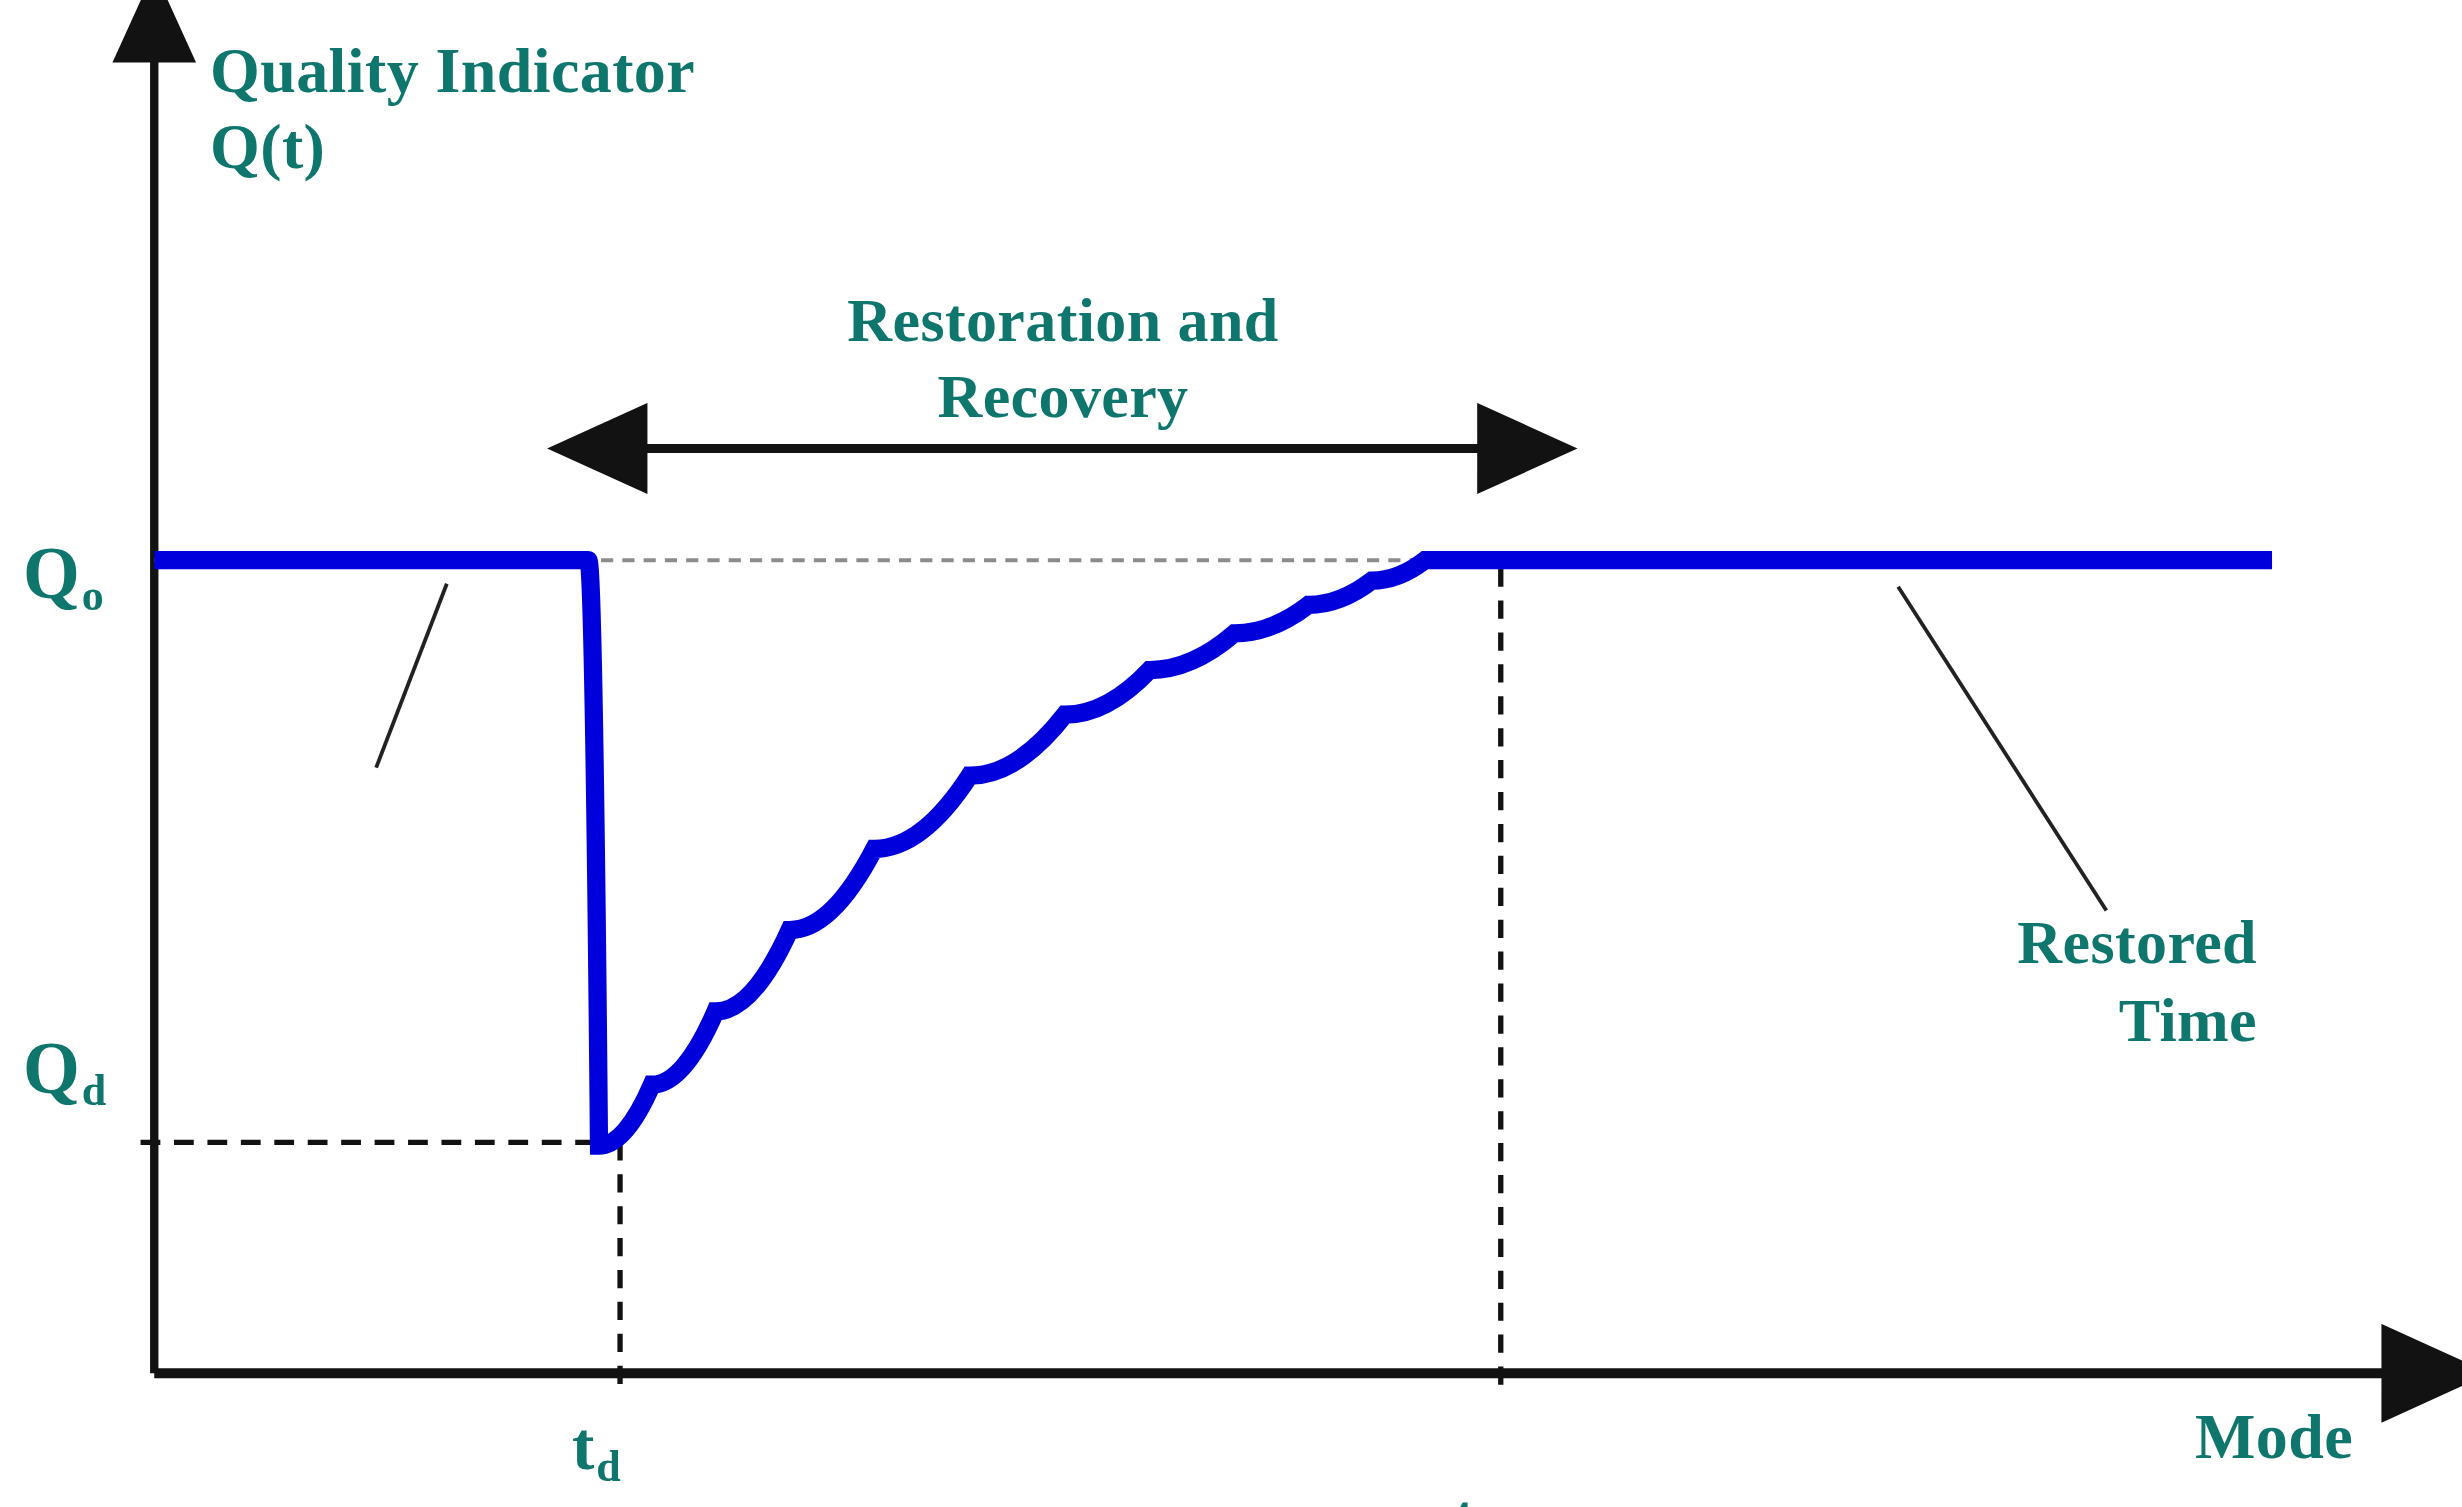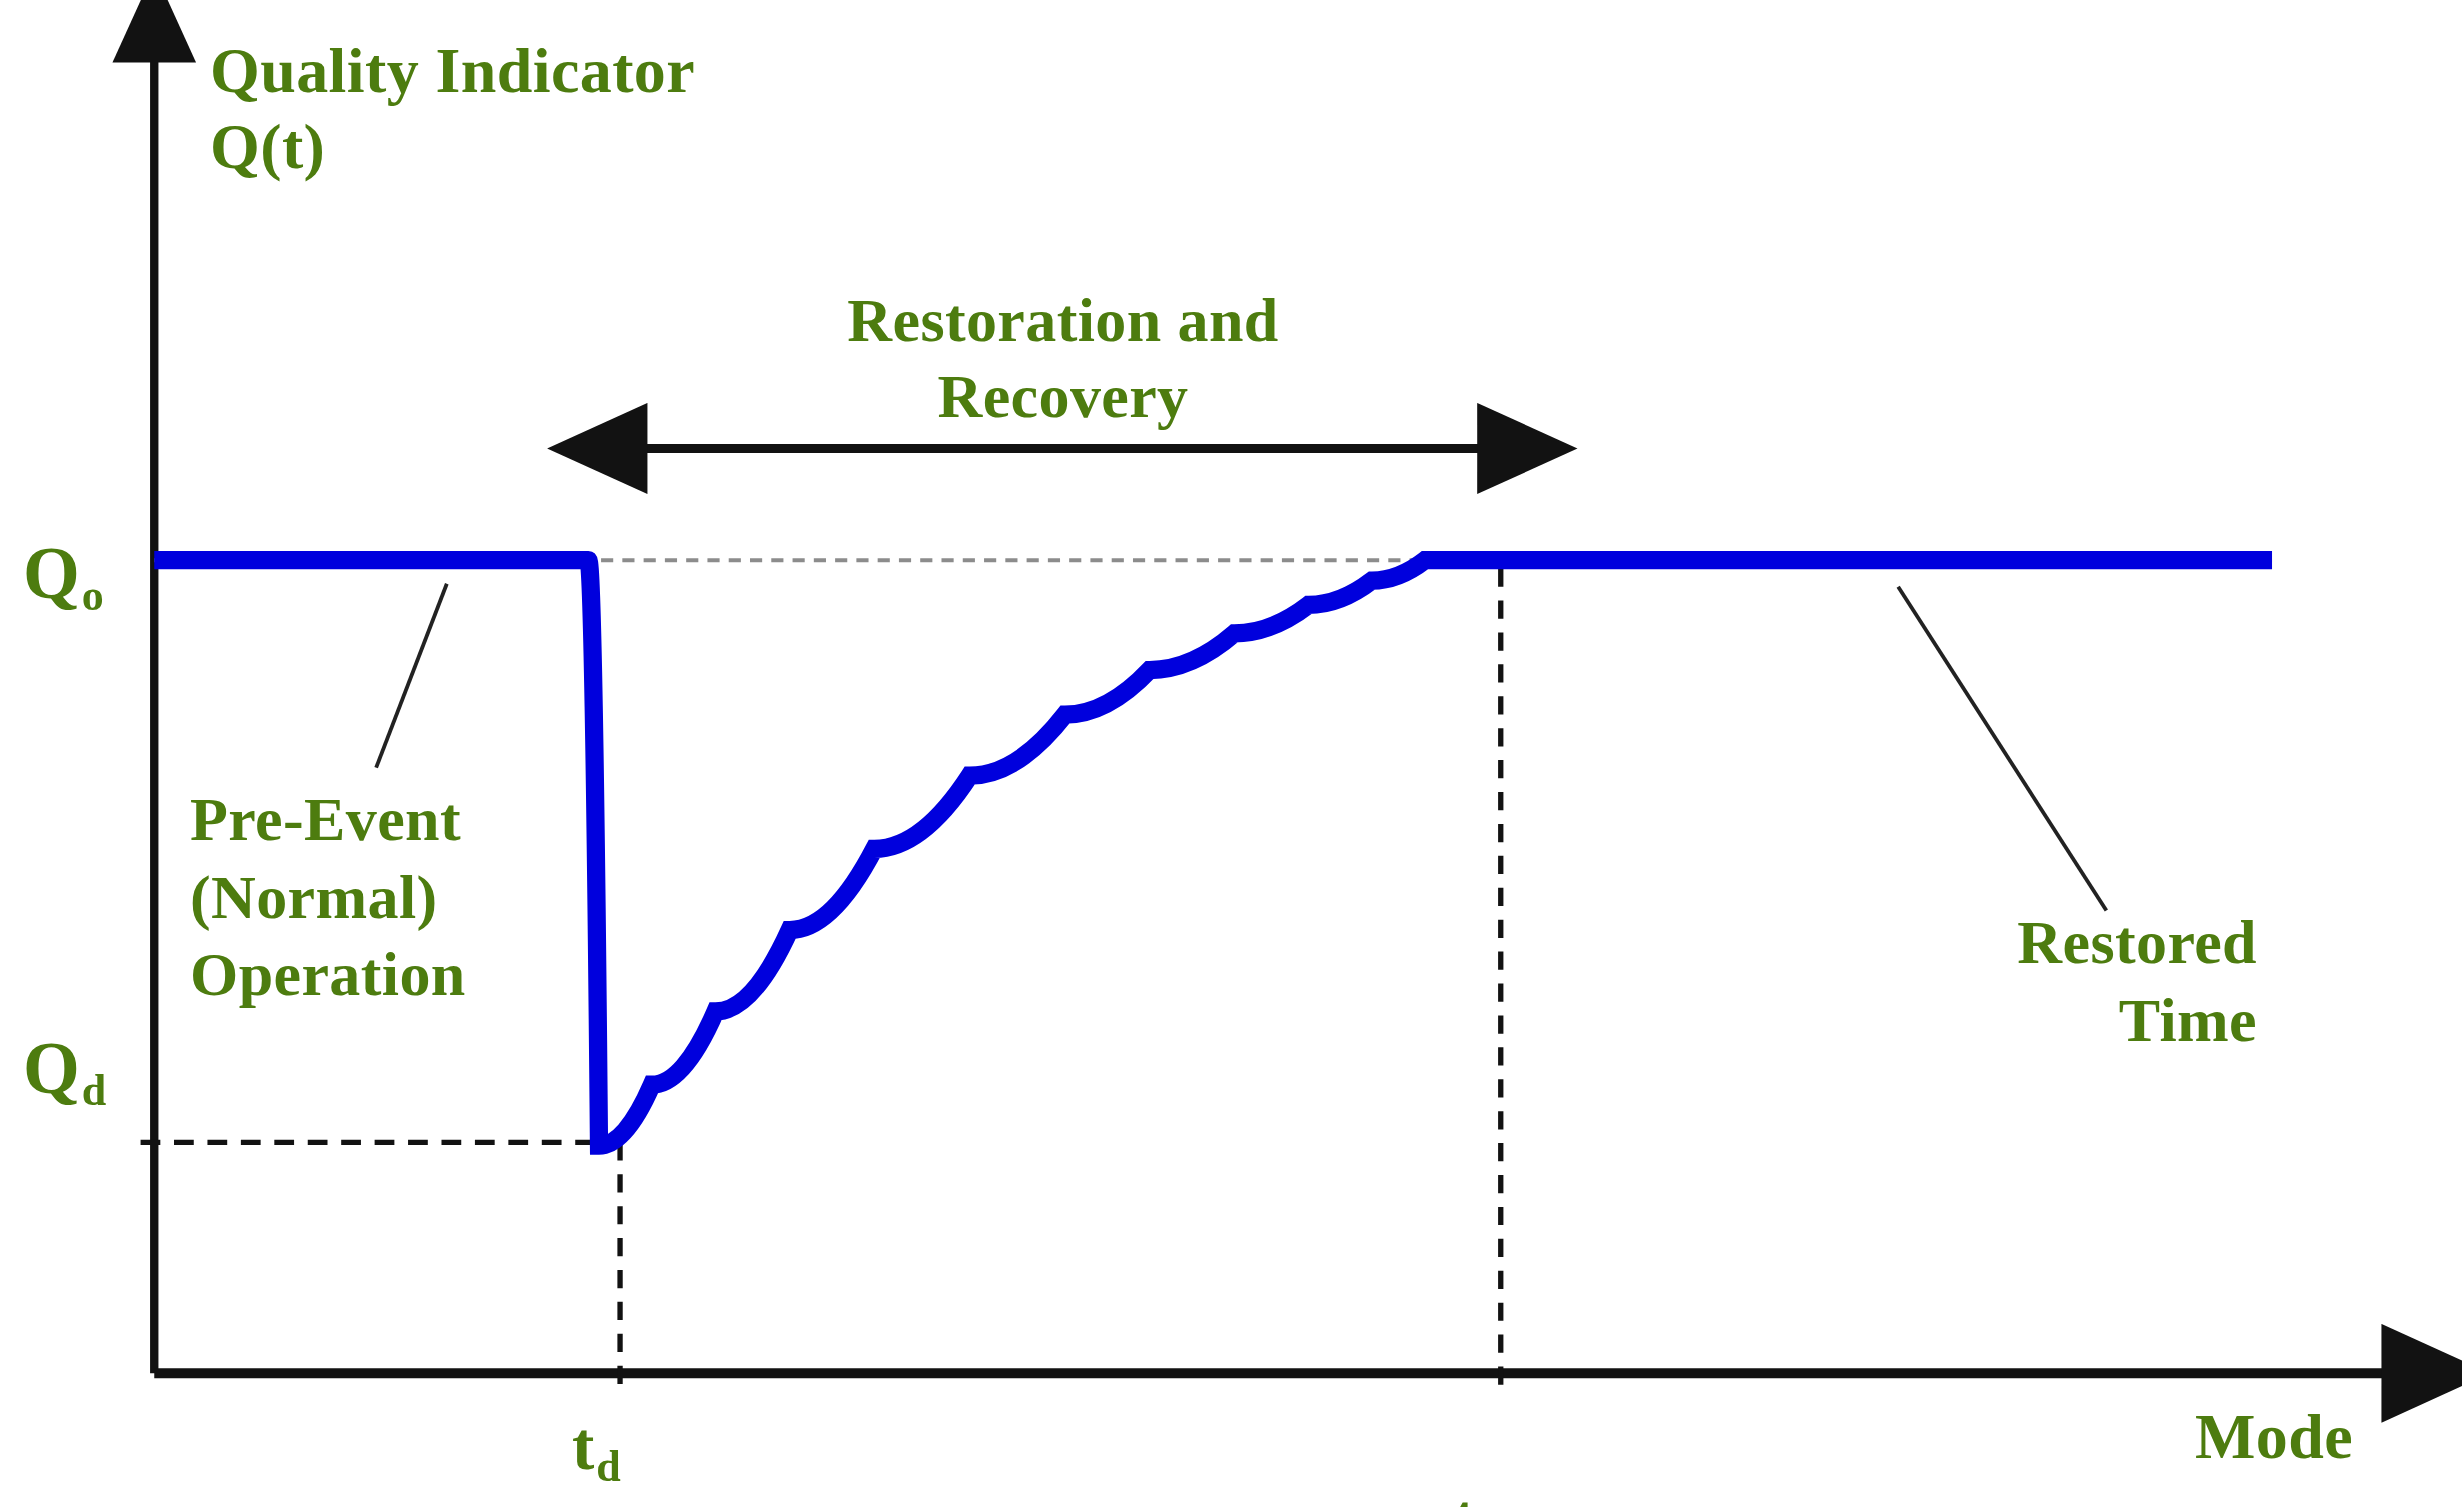--- a/index.html
+++ b/index.html
@@ -11,21 +11,21 @@
     position:relative;
   }
   #figure-root{
     position:absolute;left:0;top:0;width:2462px;height:1508px;
     background:#ffffff;
   }
   svg#chart-svg{position:absolute;left:0;top:0;width:2462px;height:1508px;display:block;}
 
   .fig-label{
     position:absolute;
-    color:#4d7c0f;
+    color:#0f766e;
     font-family:"Liberation Serif","DejaVu Serif",serif;
     font-weight:bold;
     line-height:1.14;
     white-space:pre;
     letter-spacing:0.4px;
   }
   #axis-y-title{ left:210px; top:33px; font-size:64px; line-height:1.18; }
   #axis-x-title{ left:2195px; top:1401px; font-size:64px; }
 
   #label-qo{ left:23px; top:532px; font-size:73px; }
@@ -91,18 +91,17 @@
   <div class="fig-label" id="label-qo"><span>Q</span><span class="subidx">o</span></div>
 
   <div class="fig-label" id="label-qd"><span>Q</span><span class="subidx">d</span></div>
 
   <div class="fig-label" id="label-td"><span>t</span><span class="subidx">d</span></div>
 
   <div class="fig-label" id="label-tr"><span>t</span><span class="subidx">r</span></div>
 
   <div class="fig-label" id="label-restoration"><span>Restoration and</span><br><span>Recovery</span></div>
 
-  <div class="fig-label" id="label-preevent"><span>Pre-Event</span><br><span>(Normal)</span><br><span>Operation</span></div>
 
   <div class="fig-label" id="label-restored"><span>Restored</span><br><span>Time</span></div>
 
 </div>
 
 
 </body></html>

